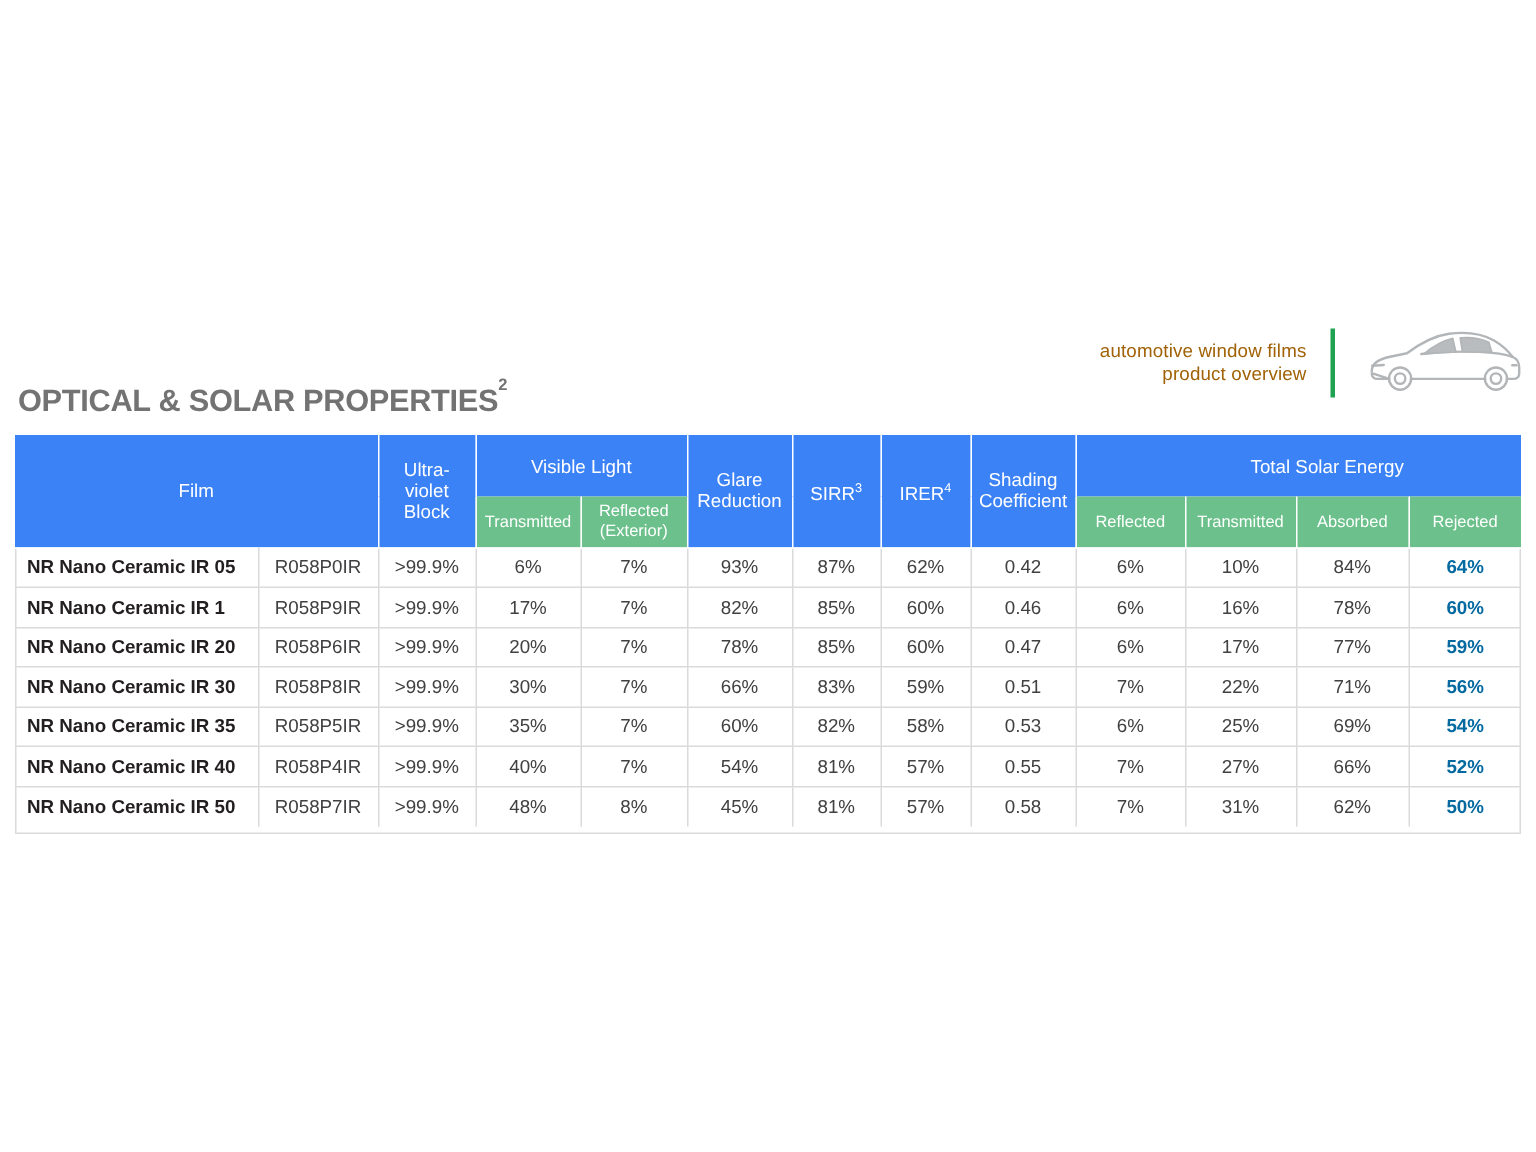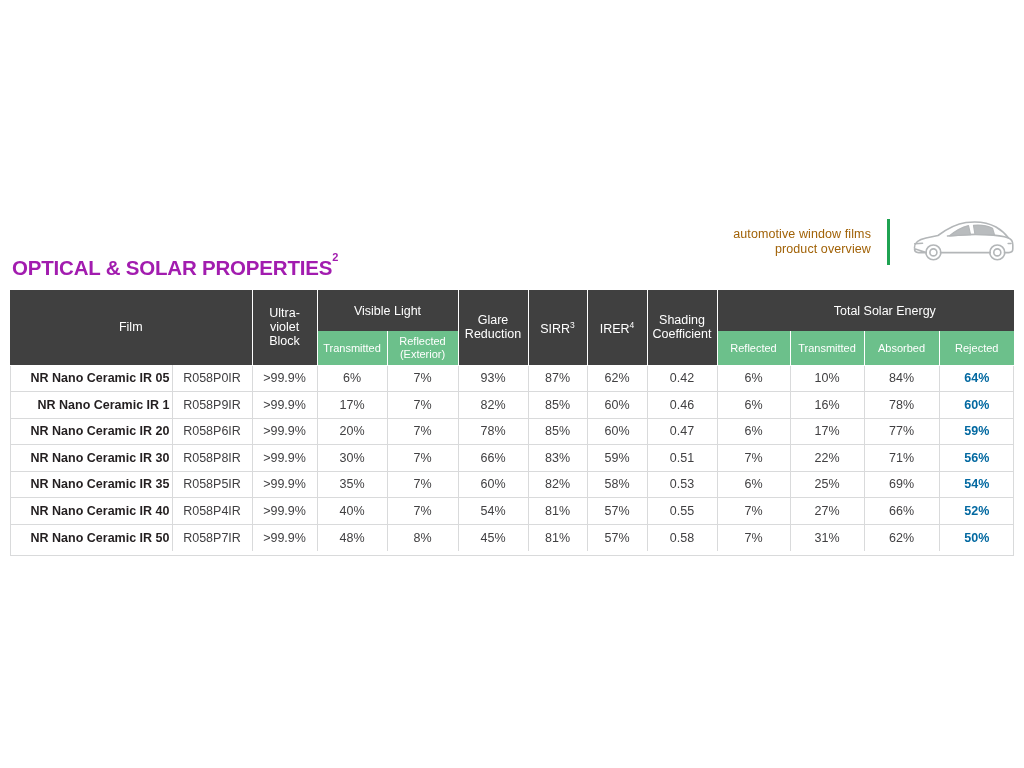--- a/index.html
+++ b/index.html
@@ -32,21 +32,21 @@
     background: #1fa352;
     margin: 0 18px 0 16px;
     flex: 0 0 auto;
   }
   .car-wrap { width: 108px; height: 52px; flex: 0 0 auto; display:flex; align-items:center; }
 
   
   .title {
     position: absolute;
     left: 12px; top: 256px;
-    color: #a21caf;
+    color: #737373;
     font-size: 20.5px;
     font-weight: bold;
     letter-spacing: -0.2px;
     white-space: nowrap;
   }
   .title sup { font-size: 11px; top: -0.55em; position: relative; font-weight: bold; }
 
   
   .table-wrap {
     position: absolute;
@@ -54,21 +54,21 @@
     width: 1004px;
   }
   table.props {
     width: 1004px;
     border-collapse: collapse;
     table-layout: fixed;
   }
 
   
   table.props thead th {
-    background: #404040;
+    background: #3b82f6;
     color: #ffffff;
     font-weight: normal;
     font-size: 12.5px;
     line-height: 14px;
     text-align: center;
     vertical-align: middle;
     border-right: 1px solid #ffffff;
     padding: 3px 2px;
   }
   table.props thead th.last { border-right: none; padding-left: 40px; }
@@ -94,21 +94,21 @@
     vertical-align: middle;
     border-right: 1px solid #d9dadb;
     border-bottom: 1px solid #d9dadb;
     padding: 0 2px;
     background: #ffffff;
     white-space: nowrap;
   }
   table.props tbody tr td:last-child { border-right: none; }
   table.props tbody tr:last-child td { border-bottom: none; }
   table.props tbody td.film {
-    text-align: right;
+    text-align: left;
     padding-left: 8px;
     font-weight: bold;
     color: #231f20;
     font-size: 12.5px;
   }
   table.props tbody td.rejected { font-weight: bold; color: #0369a1; }
 
   
   table.props tbody { border-top: 1px solid #ffffff; }
   .body-frame {

